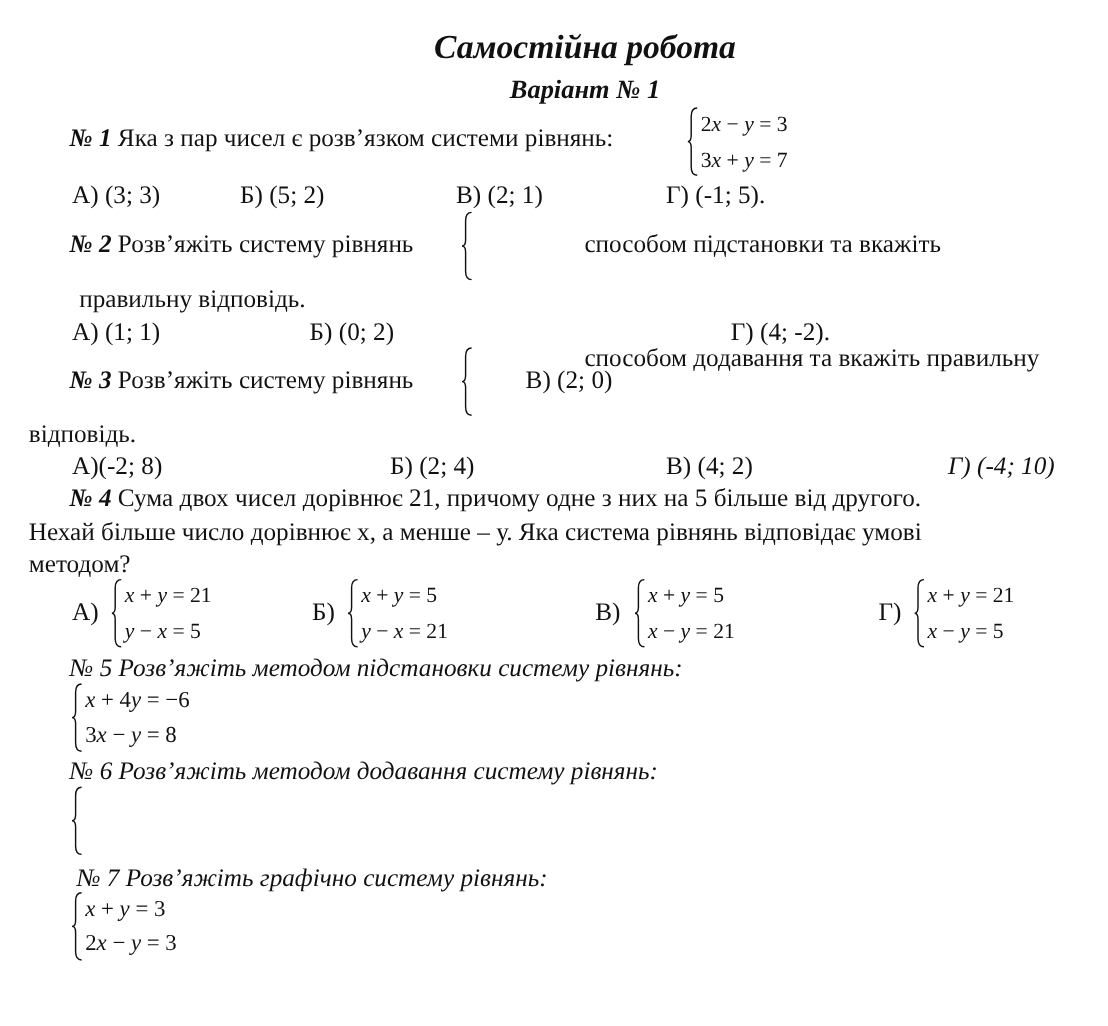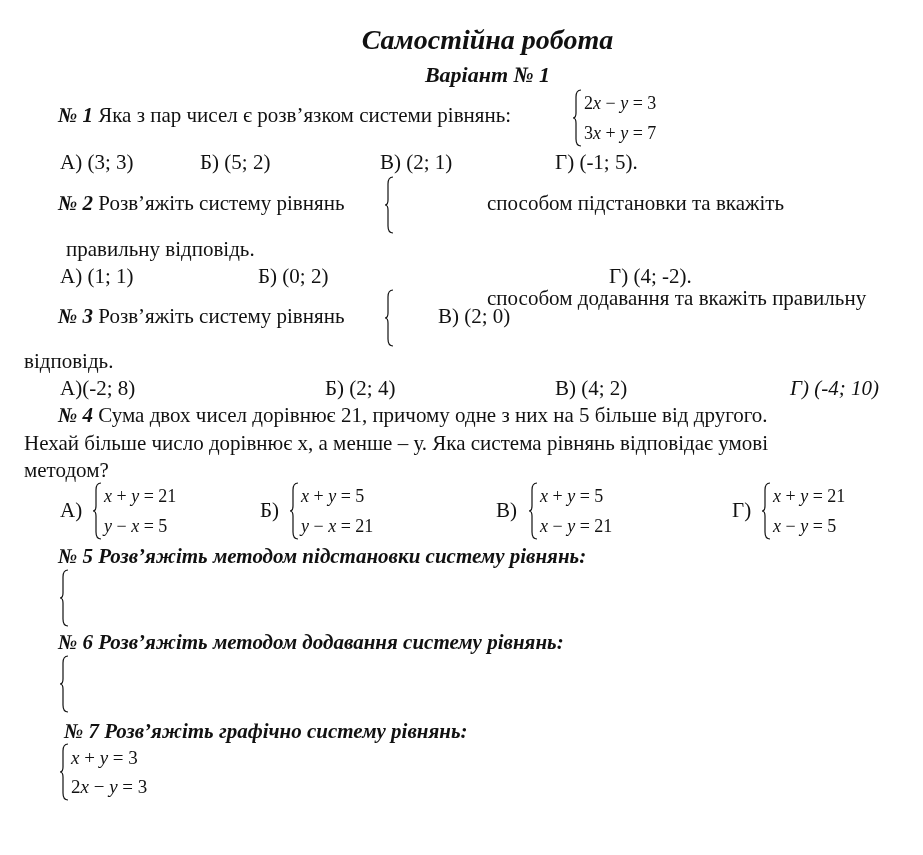--- a/index.html
+++ b/index.html
@@ -10,21 +10,21 @@
   .abs { position: absolute; white-space: nowrap; }
   .title {
     left: 0; width: 975px; top: 24px; text-align: center;
     font-size: 28px; font-weight: bold; font-style: italic;
   }
   .subtitle {
     left: 0; width: 975px; top: 62px; text-align: center;
     font-size: 22px; font-weight: bold; font-style: italic;
   }
   .num { font-weight: bold; font-style: italic; }
-  .task-head { font-weight: bold; font-style: italic; font-size: 21px; }
+  .task-head { font-weight: normal; font-style: italic; font-size: 21px; }
   .line { line-height: 25px; }
   .opt { position: absolute; white-space: nowrap; }
 
   
   .sys {
     position: absolute; display: flex; align-items: stretch;
     font-family: "Liberation Serif", serif;
   }
   .brace {
     width: 9px; position: relative; margin-right: 2px;
@@ -164,20 +164,24 @@
   </div>
 </div>
 
 <div class="abs task-head" style="left:58px; top:544px;">№ 5 Розв’яжіть методом підстановки систему рівнянь:</div>
 <div class="sys big" style="left:60px; top:569px; height:58px;">
   <div class="brace">
       <svg viewBox="0 0 9 58" preserveAspectRatio="none">
         <path d="M8 1 Q3 1 3 8 L3 24 Q3 29 0 29 Q3 29 3 34 L3 50 Q3 57 8 57" fill="none" stroke="#111" stroke-width="1.2"></path>
       </svg>
     </div>
+  <div class="eqs">
+    <div class="eq"><i>x</i> + 4<i>y</i> = −6</div>
+    <div class="eq">3<i>x</i> − <i>y</i> = 8</div>
+  </div>
 </div>
 
 <div class="abs task-head" style="left:58px; top:630px;">№ 6 Розв’яжіть методом додавання систему рівнянь:</div>
 <div class="sys big" style="left:60px; top:655px; height:58px;">
   <div class="brace">
       <svg viewBox="0 0 9 58" preserveAspectRatio="none">
         <path d="M8 1 Q3 1 3 8 L3 24 Q3 29 0 29 Q3 29 3 34 L3 50 Q3 57 8 57" fill="none" stroke="#111" stroke-width="1.2"></path>
       </svg>
     </div>
 </div>

